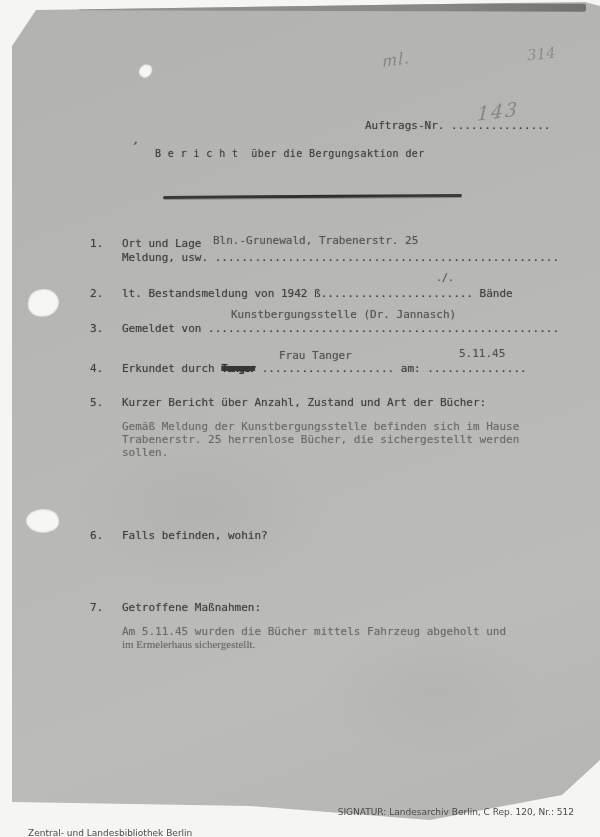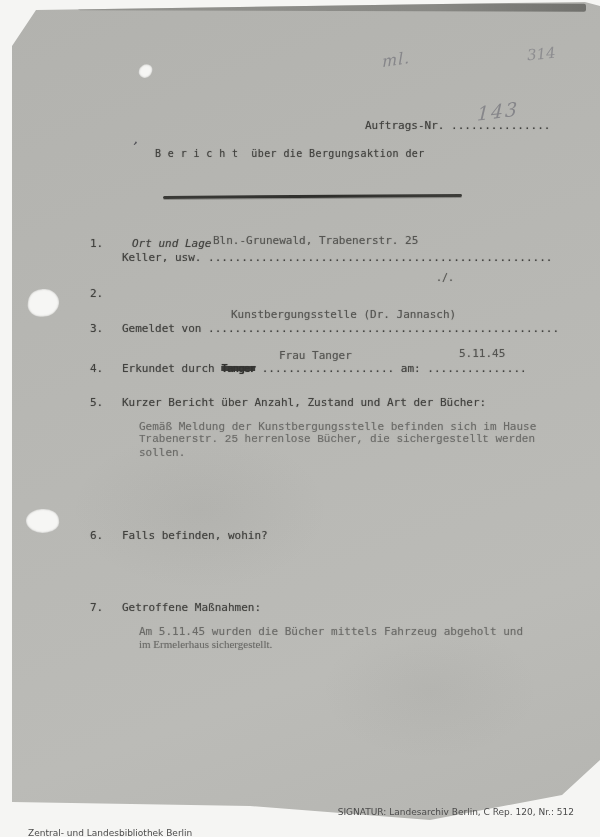--- a/index.html
+++ b/index.html
@@ -24,21 +24,21 @@
   .stain.s1{left:70px;top:430px;width:260px;height:160px;background:radial-gradient(ellipse at center,rgba(95,95,92,.07),rgba(95,95,92,0) 70%);}
   .stain.s2{left:320px;top:620px;width:220px;height:140px;background:radial-gradient(ellipse at center,rgba(95,95,92,.06),rgba(95,95,92,0) 70%);}
   .hole{position:absolute;background:#f6f6f4;box-shadow:inset 0 0 2px rgba(120,120,116,.6);}
   .hole.h1{left:28px;top:289px;width:31px;height:28px;border-radius:52% 48% 58% 42%;transform:rotate(8deg);}
   .hole.h2{left:26px;top:509px;width:33px;height:24px;border-radius:48% 52% 42% 58%;transform:rotate(-6deg);}
   .hole.h3{left:139px;top:64px;width:13px;height:14px;border-radius:60% 40% 55% 45%;transform:rotate(15deg);}
   
   .t{position:absolute;white-space:pre;font-size:11px;line-height:13px;}
   .ink{color:#42423f;text-shadow:0 0 1px rgba(66,66,63,.55);}
   .ink-mid{color:#55555２;color:#555552;text-shadow:0 0 1px rgba(85,85,82,.5);}
-  .ink-light{color:#6b6b68;text-shadow:0 0 1px rgba(107,107,104,.45);margin-left:17px;}
+  .ink-light{color:#6b6b68;text-shadow:0 0 1px rgba(107,107,104,.45);}
   .title{font-size:10px;letter-spacing:.4px;}
   .rule{
     position:absolute;left:163px;top:195px;width:299px;height:3px;
     background:linear-gradient(90deg,#3a3a37,#2e2e2b 55%,#3d3d3a);
     transform:rotate(-.35deg);border-radius:2px;
     box-shadow:0 1px 0 rgba(60,60,57,.35);
   }
   .struck{
     font-weight:bold;color:#333330;letter-spacing:-1px;
     text-decoration:line-through;text-decoration-thickness:5px;text-decoration-color:rgba(51,51,48,.85);
@@ -74,40 +74,41 @@
     <div class="hw pagenum">314</div>
 
     <div class="t ink" style="left:365px;top:119px;">Auftrags-Nr. ...............</div>
     <div class="hw orderno">143</div>
 
     <div class="stray">’</div>
     <div class="t ink title" style="left:155px;top:147px;">B e r i c h t  über die Bergungsaktion der</div>
     <div class="rule"></div>
 
     <div class="t ink" style="left:90px;top:237px;">1.</div>
-    <div class="t ink" style="left:132px;top:237px;font-style:italic;">Ort und Lage</div>
+    <div class="t ink" style="left:122px;top:237px;">Ort und Lage</div>
     <div class="t ink-mid" style="left:213px;top:234px;">Bln.-Grunewald, Trabenerstr. 25</div>
-    <div class="t ink" style="left:122px;top:251px;">Keller, usw. ....................................................</div>
+    <div class="t ink" style="left:122px;top:251px;">Meldung, usw. ....................................................</div>
 
     <div class="t ink-mid" style="left:436px;top:271px;font-size:10px;">./.</div>
     <div class="t ink" style="left:90px;top:287px;">2.</div>
+    <div class="t ink" style="left:122px;top:287px;">lt. Bestandsmeldung von 1942 ß....................... Bände</div>
 
     <div class="t ink-mid" style="left:231px;top:308px;">Kunstbergungsstelle (Dr. Jannasch)</div>
     <div class="t ink" style="left:90px;top:322px;">3.</div>
     <div class="t ink" style="left:122px;top:322px;">Gemeldet von .....................................................</div>
 
     <div class="t ink-mid" style="left:279px;top:349px;">Frau Tanger</div>
     <div class="t ink-mid" style="left:459px;top:347px;">5.11.45</div>
     <div class="t ink" style="left:90px;top:362px;">4.</div>
     <div class="t ink" style="left:122px;top:362px;"><span>Erkundet durch </span><span class="struck">Tanger</span><span> ....................</span><span> am: </span><span>...............</span></div>
 
     <div class="t ink" style="left:90px;top:396px;">5.</div>
     <div class="t ink" style="left:122px;top:396px;">Kurzer Bericht über Anzahl, Zustand und Art der Bücher:</div>
     <div class="t ink-light" style="left:122px;top:420px;">Gemäß Meldung der Kunstbergungsstelle befinden sich im Hause</div>
-    <div class="t ink-light" style="left:122px;top:433px;font-family:Liberation Mono, monospace;">Trabenerstr. 25 herrenlose Bücher, die sichergestellt werden</div>
+    <div class="t ink-light" style="left:122px;top:433px;">Trabenerstr. 25 herrenlose Bücher, die sichergestellt werden</div>
     <div class="t ink-light" style="left:122px;top:446px;">sollen.</div>
 
     <div class="t ink" style="left:90px;top:529px;">6.</div>
     <div class="t ink" style="left:122px;top:529px;">Falls befinden, wohin?</div>
 
     <div class="t ink" style="left:90px;top:601px;">7.</div>
     <div class="t ink" style="left:122px;top:601px;">Getroffene Maßnahmen:</div>
     <div class="t ink-light" style="left:122px;top:625px;">Am 5.11.45 wurden die Bücher mittels Fahrzeug abgeholt und</div>
     <div class="t ink-light" style="left:122px;top:638px;font-family:Liberation Serif, serif;">im Ermelerhaus sichergestellt.</div>
 

